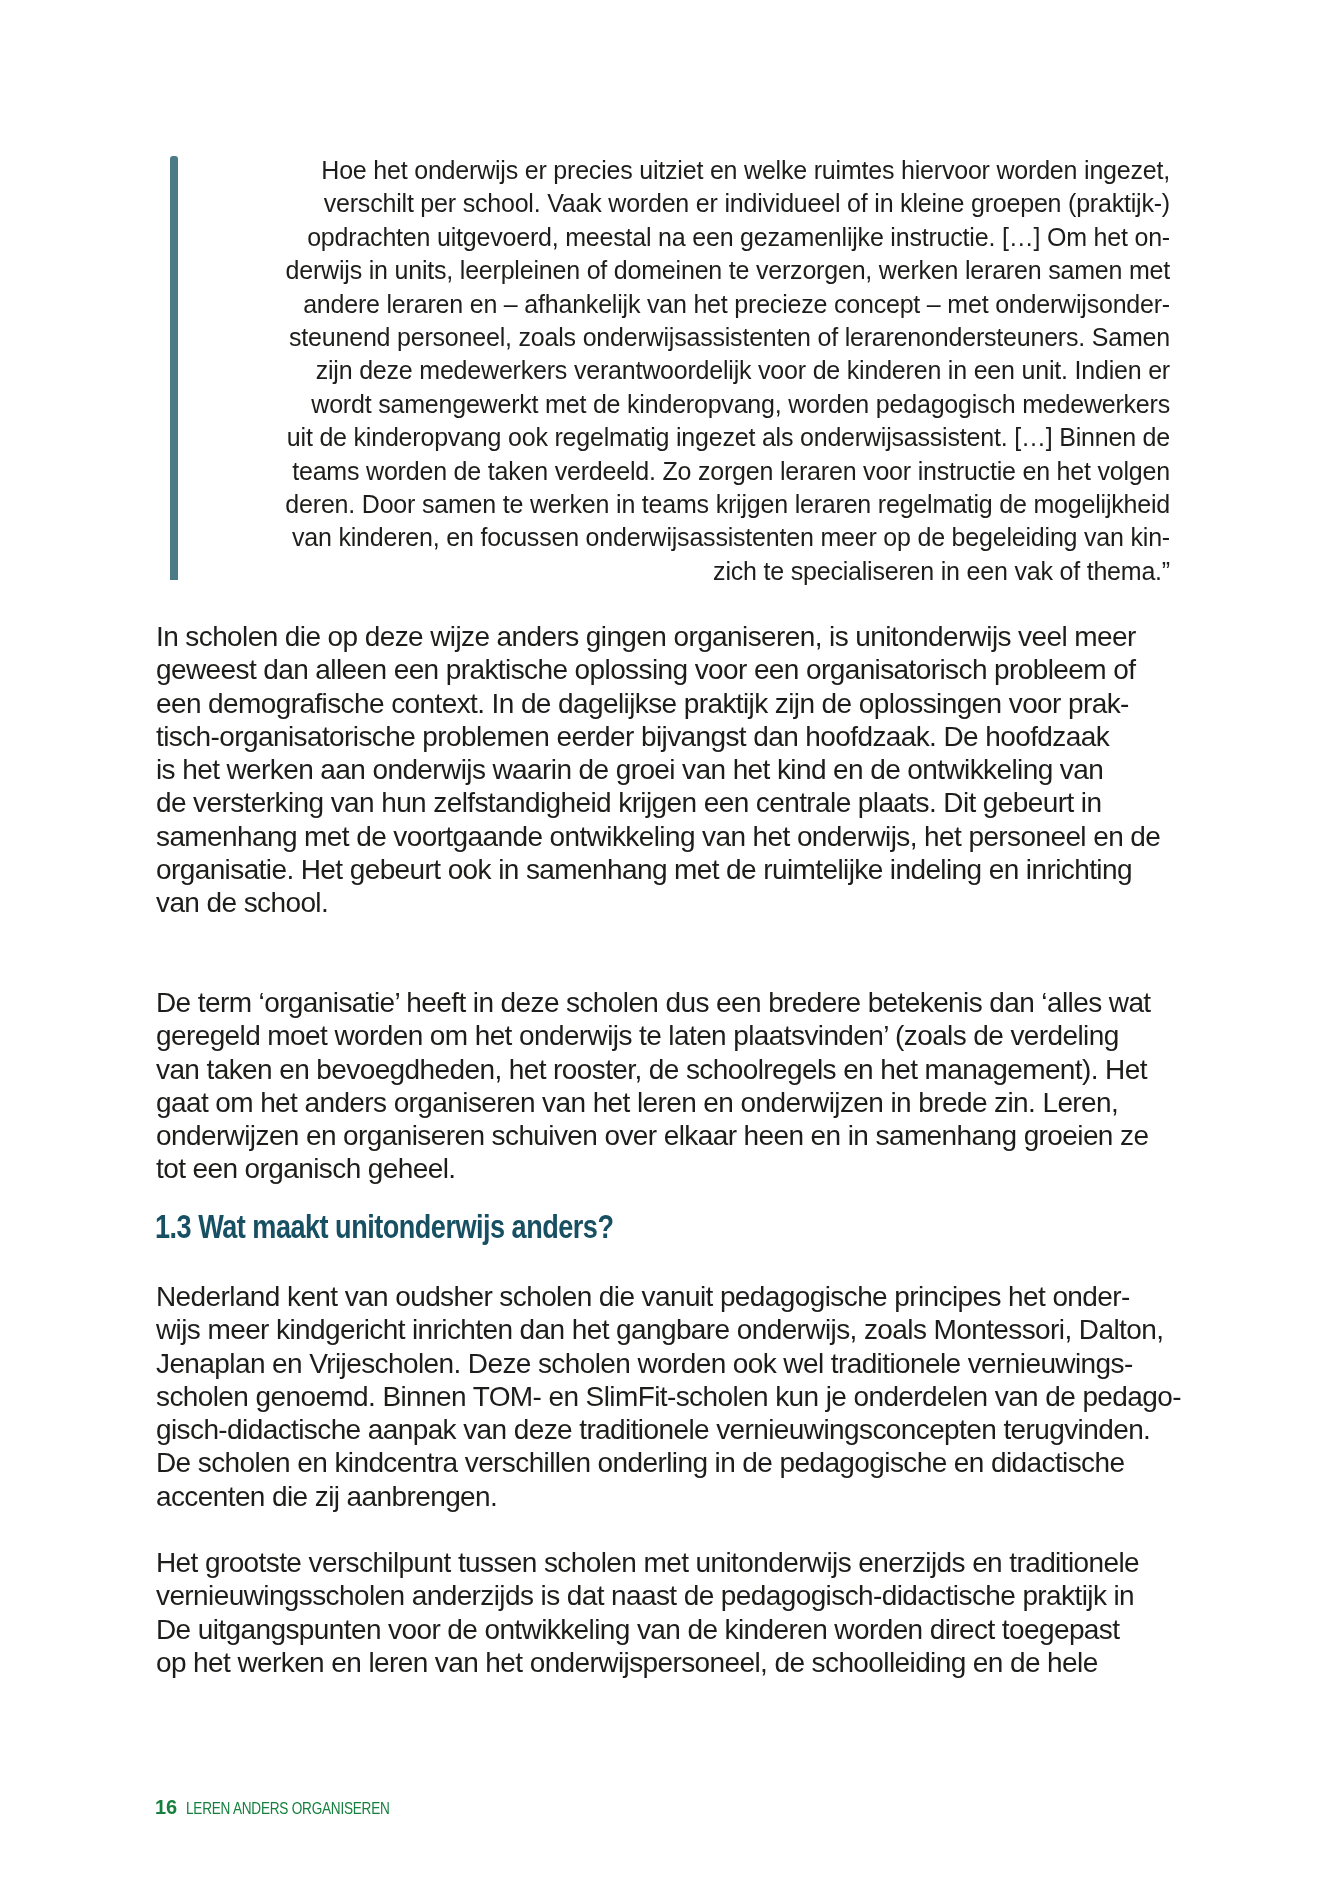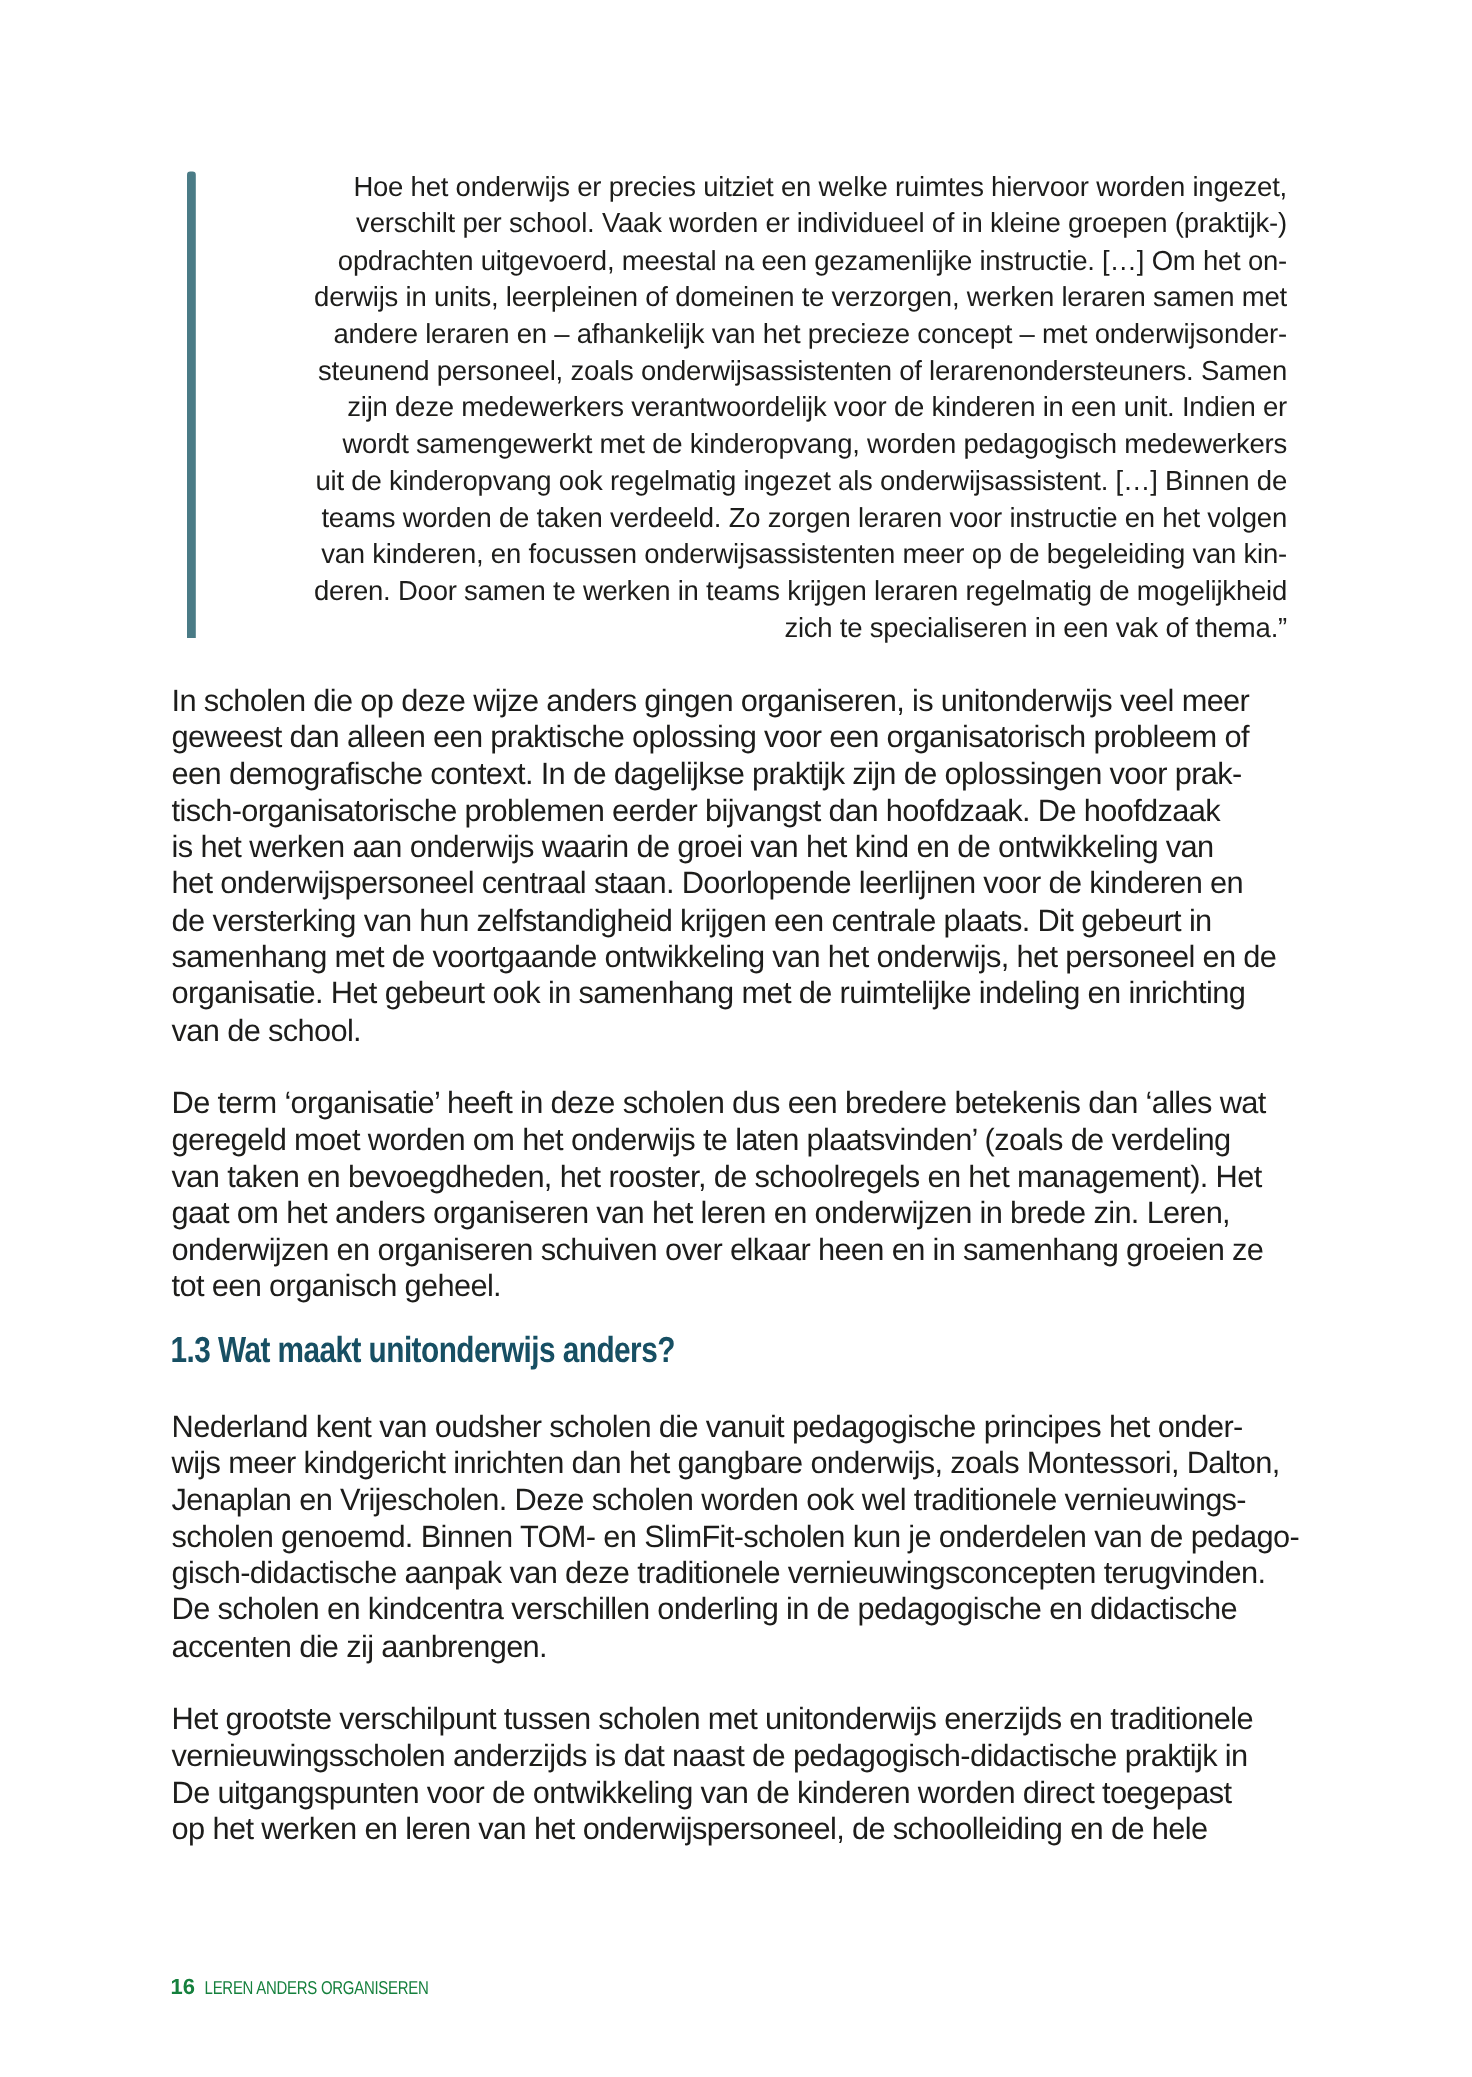--- a/index.html
+++ b/index.html
@@ -30,33 +30,32 @@
     <span class="line">Hoe het onderwijs er precies uitziet en welke ruimtes hiervoor worden ingezet,</span>
     <span class="line">verschilt per school. Vaak worden er individueel of in kleine groepen (praktijk-)</span>
     <span class="line">opdrachten uitgevoerd, meestal na een gezamenlijke instructie. […] Om het on-</span>
     <span class="line">derwijs in units, leerpleinen of domeinen te verzorgen, werken leraren samen met</span>
     <span class="line">andere leraren en – afhankelijk van het precieze concept – met onderwijsonder-</span>
     <span class="line">steunend personeel, zoals onderwijsassistenten of lerarenondersteuners. Samen</span>
     <span class="line">zijn deze medewerkers verantwoordelijk voor de kinderen in een unit. Indien er</span>
     <span class="line">wordt samengewerkt met de kinderopvang, worden pedagogisch medewerkers</span>
     <span class="line">uit de kinderopvang ook regelmatig ingezet als onderwijsassistent. […] Binnen de</span>
     <span class="line">teams worden de taken verdeeld. Zo zorgen leraren voor instructie en het volgen</span>
+    <span class="line">deren. Door samen te werken in teams krijgen leraren regelmatig de mogelijkheid</span>
     <span class="line">van kinderen, en focussen onderwijsassistenten meer op de begeleiding van kin-</span>
-    <span class="line">deren. Door samen te werken in teams krijgen leraren regelmatig de mogelijkheid</span>
     <span class="line">zich te specialiseren in een vak of thema.”</span>
   </div>
 </div>
 
 <div class="para" style="top:620px;">
   <span class="body-line">In scholen die op deze wijze anders gingen organiseren, is unitonderwijs veel meer</span>
   <span class="body-line">geweest dan alleen een praktische oplossing voor een organisatorisch probleem of</span>
   <span class="body-line">een demografische context. In de dagelijkse praktijk zijn de oplossingen voor prak-</span>
   <span class="body-line">tisch-organisatorische problemen eerder bijvangst dan hoofdzaak. De hoofdzaak</span>
   <span class="body-line">is het werken aan onderwijs waarin de groei van het kind en de ontwikkeling van</span>
-  <span class="body-line">het onderwijspersoneel centraal staan. Doorlopende leerlijnen voor de kinderen en</span>
   <span class="body-line">de versterking van hun zelfstandigheid krijgen een centrale plaats. Dit gebeurt in</span>
   <span class="body-line">samenhang met de voortgaande ontwikkeling van het onderwijs, het personeel en de</span>
   <span class="body-line">organisatie. Het gebeurt ook in samenhang met de ruimtelijke indeling en inrichting</span>
   <span class="body-line">van de school.</span>
 </div>
 
 <div class="para" style="top:986px;">
   <span class="body-line">De term ‘organisatie’ heeft in deze scholen dus een bredere betekenis dan ‘alles wat</span>
   <span class="body-line">geregeld moet worden om het onderwijs te laten plaatsvinden’ (zoals de verdeling</span>
   <span class="body-line">van taken en bevoegdheden, het rooster, de schoolregels en het management). Het</span>

